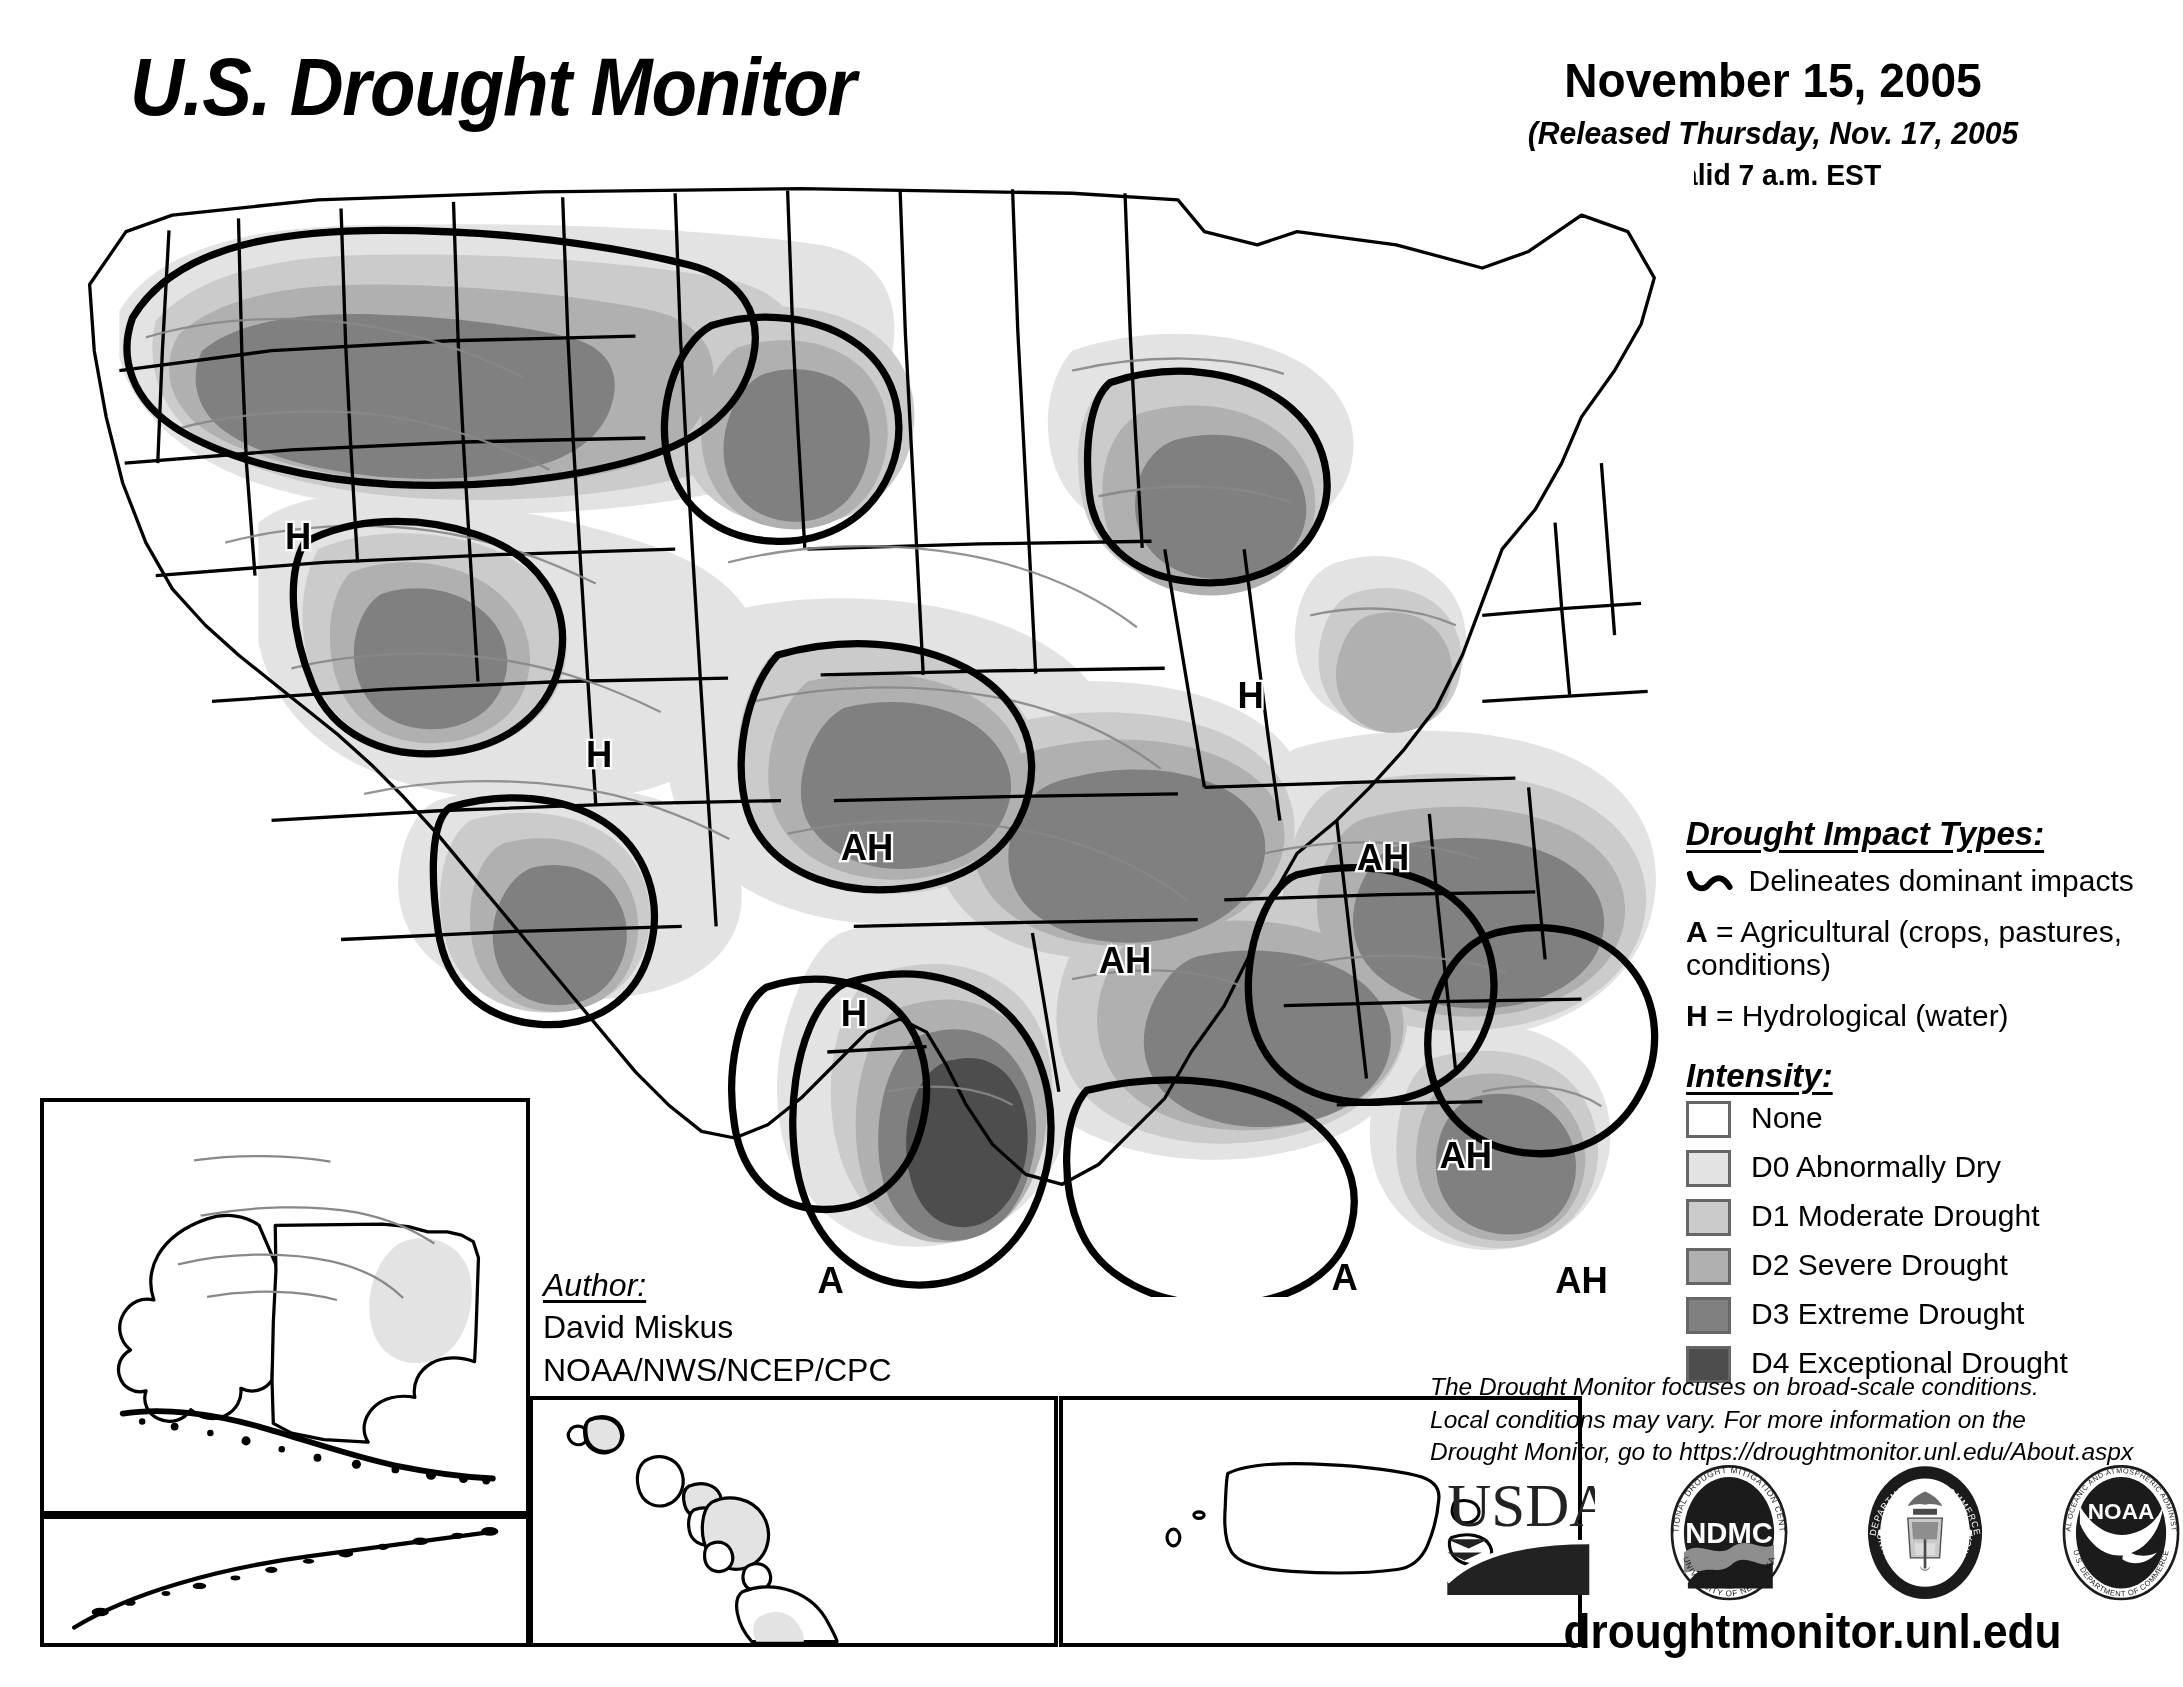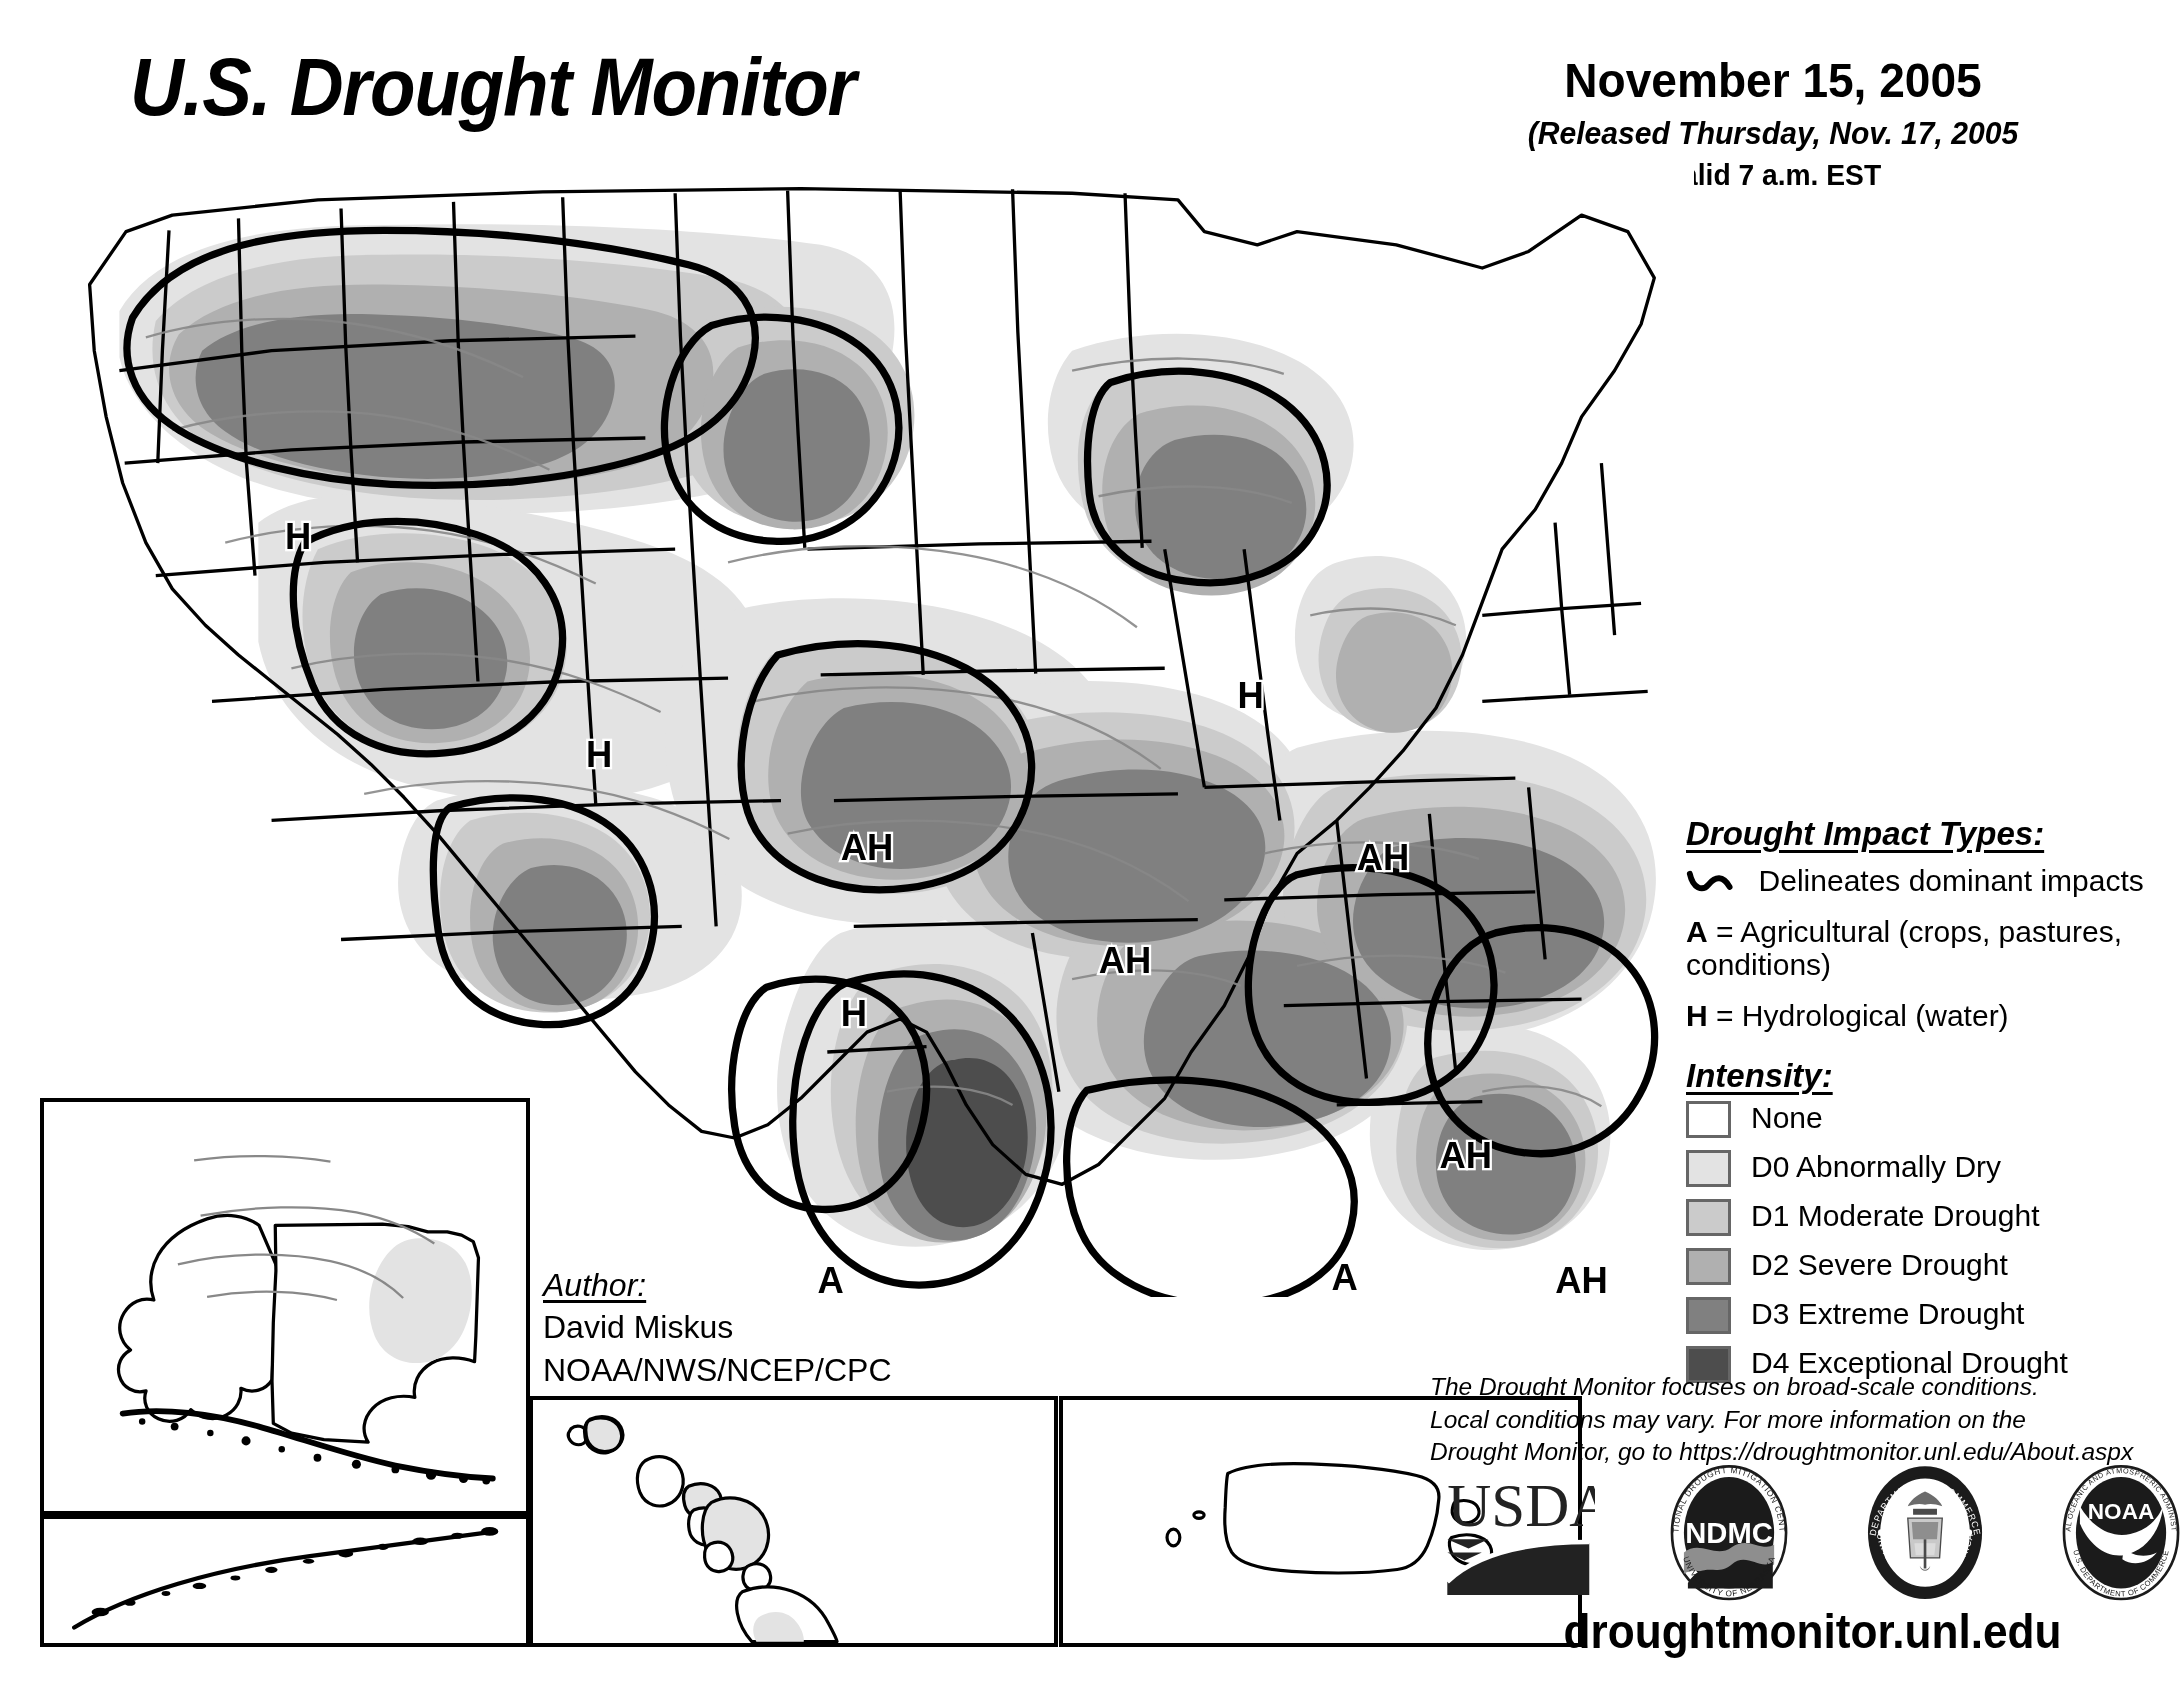--- a/index.html
+++ b/index.html
@@ -36,21 +36,21 @@
   
   #author-block{left:543px;top:1267px;}
   #author-title{font-size:32px;font-style:italic;text-decoration:underline;
                 text-underline-offset:4px;}
   .author-line{font-size:32px;margin-top:5.3px;white-space:nowrap;}
 
   
   #legend{left:1686px;top:815px;width:490px;}
   .legend-head{font-size:33px;font-style:italic;font-weight:bold;
                text-decoration:underline;text-underline-offset:4.6px;white-space:nowrap;}
-  #impact-wave-row{display:flex;align-items:center;margin-top:10.6px;gap:10px;}
+  #impact-wave-row{display:flex;align-items:center;margin-top:10.6px;}
   #wave-icon{width:52px;height:30px;flex:0 0 auto;}
   #wave-label{font-size:30px;margin-left:10.6px;white-space:nowrap;}
   .impact-def{font-size:30px;margin-top:17px;line-height:1.12;}
   .impact-def b{font-weight:bold;}
 
   #intensity-head{margin-top:25px;font-style:italic;}
   #intensity-list{margin-top:5.3px;}
   .int-row{display:flex;align-items:flex-start;height:49px;}
   .swatch{width:45px;height:37px;border:3.3px solid #666;box-sizing:border-box;flex:0 0 auto;}
   .int-label{font-size:30px;margin-left:20px;white-space:nowrap;}

